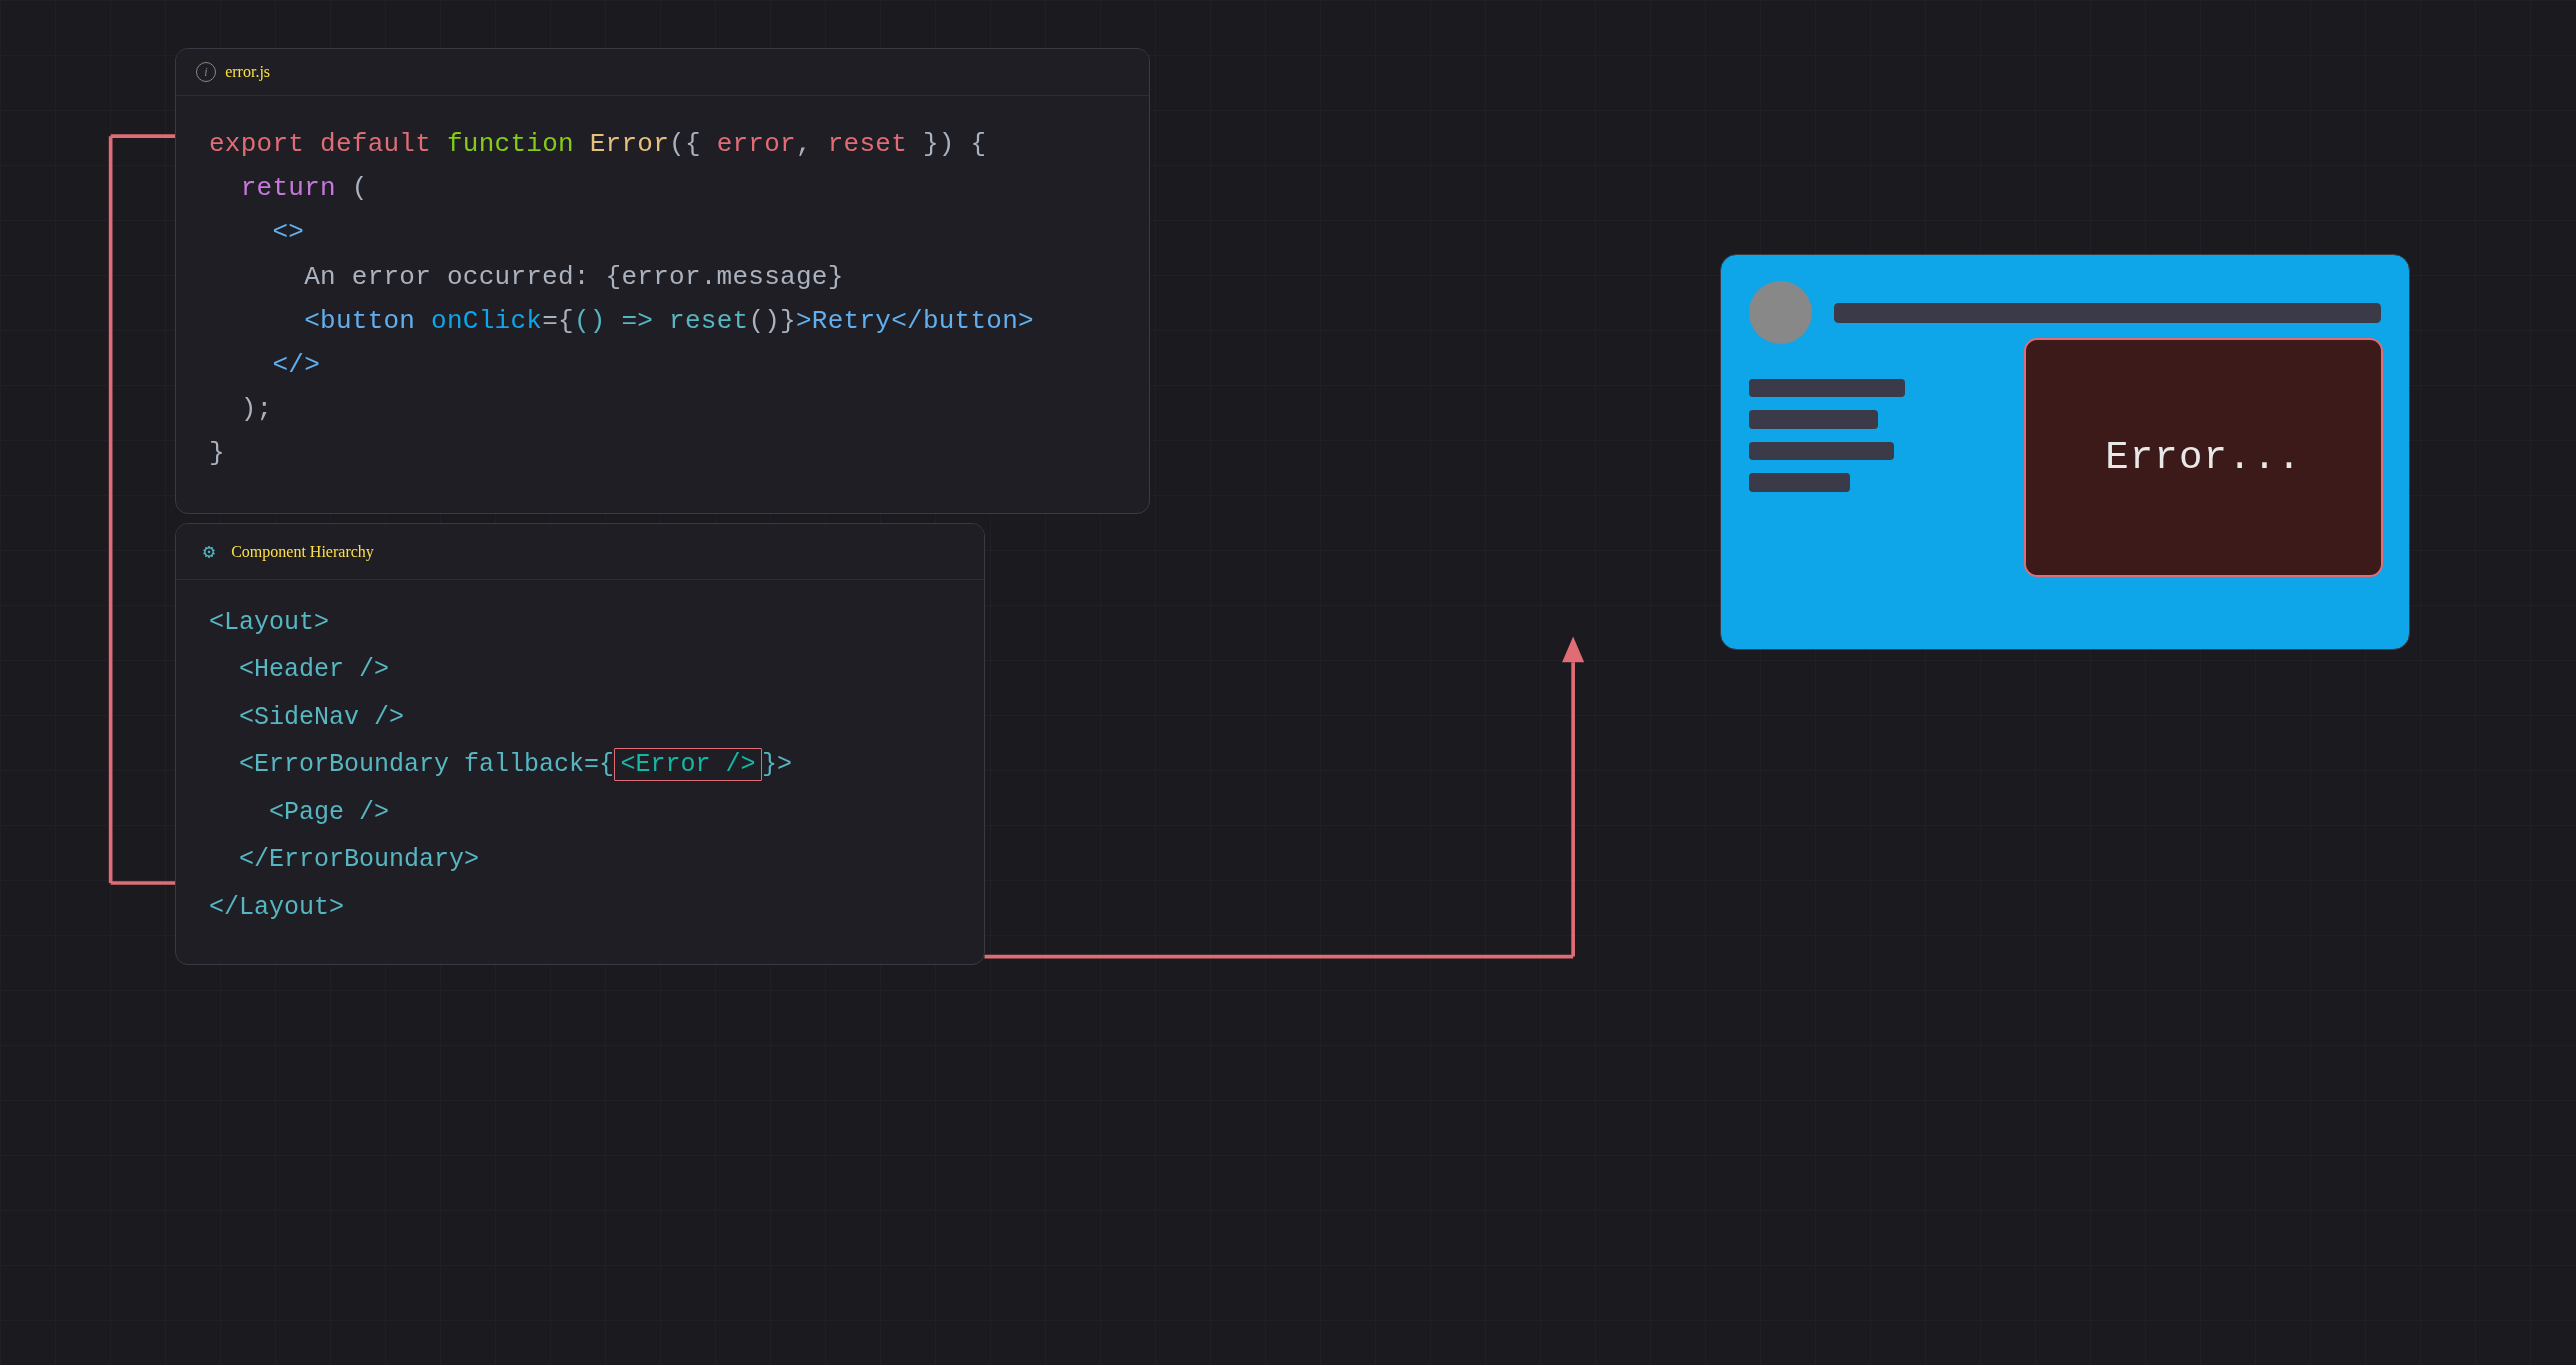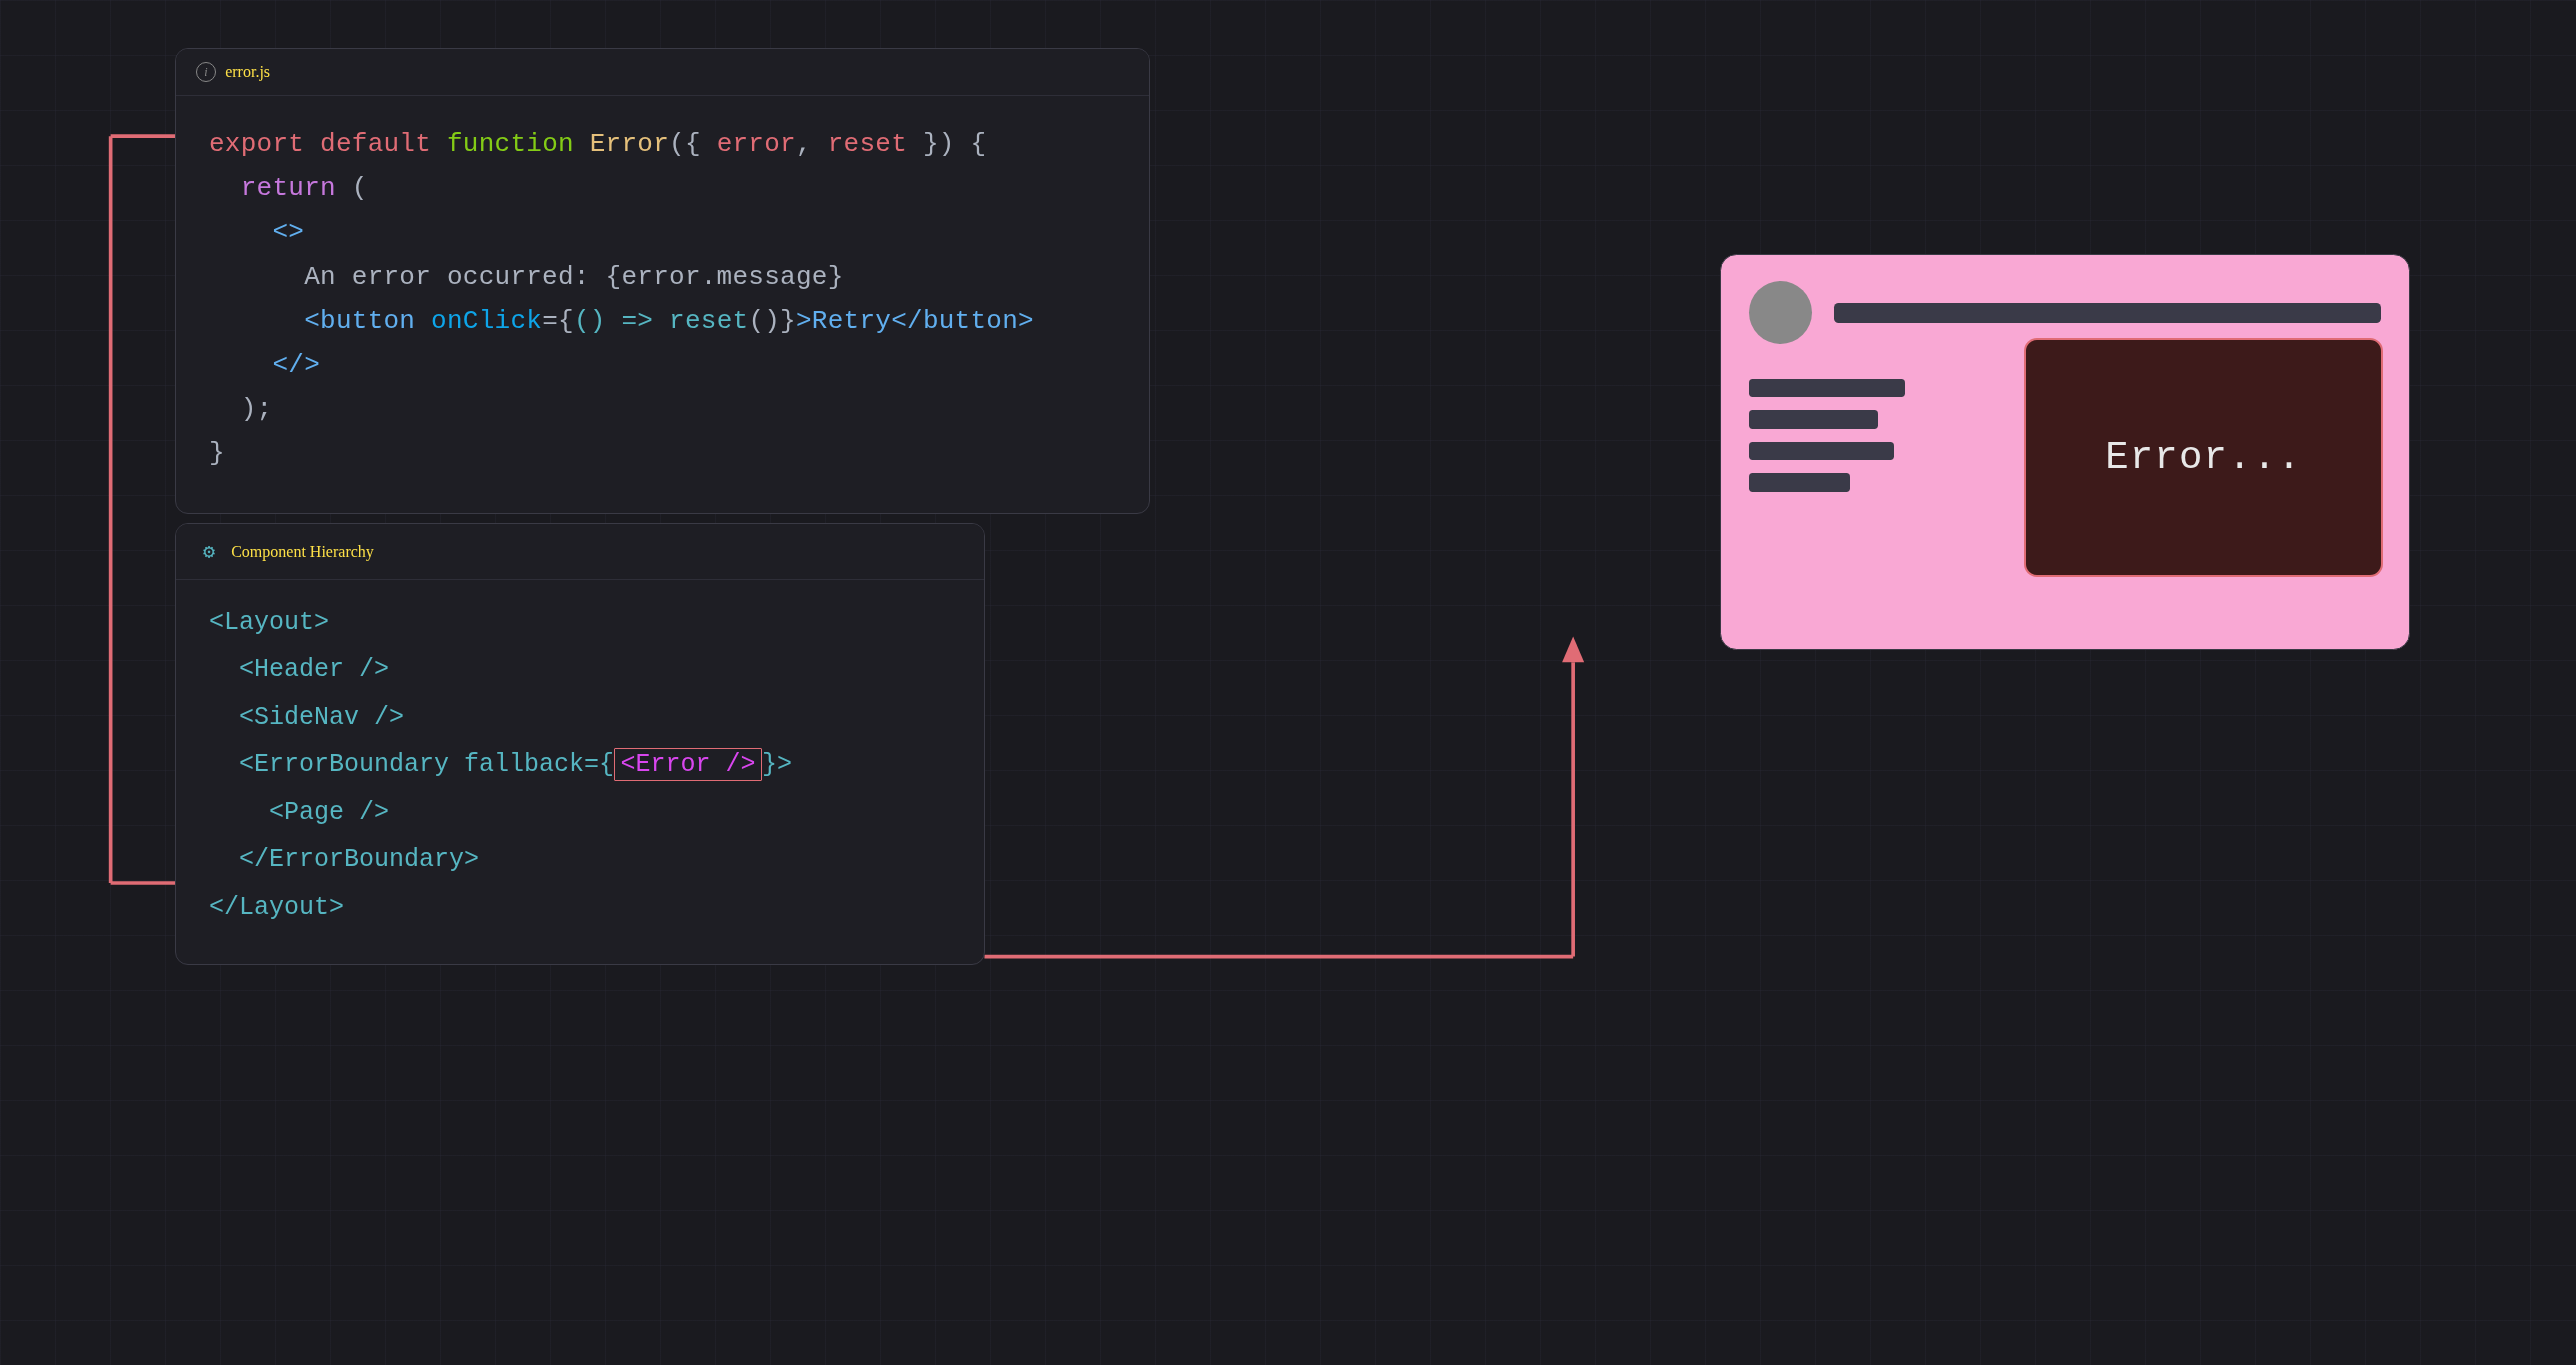--- a/index.html
+++ b/index.html
@@ -128,31 +128,31 @@
     }
 
     .h-tag       { color: #56b6c2; text-align: center; }
 
     
     .error-tag-highlight {
       background: transparent;
       border: 1.8px solid #e06c75;
       border-radius: 1px;
       padding: 0.9px 5.5px;
-      color: #d946ef;
+      color: #14b8a6;
     }
 
     
     .ui-preview {
       position: absolute;
       top: 254px;
       right: 166px;
       width: 690px;
       height: 396px;
-      background: #f9a8d4;
+      background: #0ea5e9;
       border: 1.4px solid #3a3a45;
       border-radius: 16.6px;
       overflow: hidden;
     }
 
     .ui-header-row {
       display: flex;
       align-items: center;
       gap: 22px;
       padding: 26px 28px 18.4px 28px;

